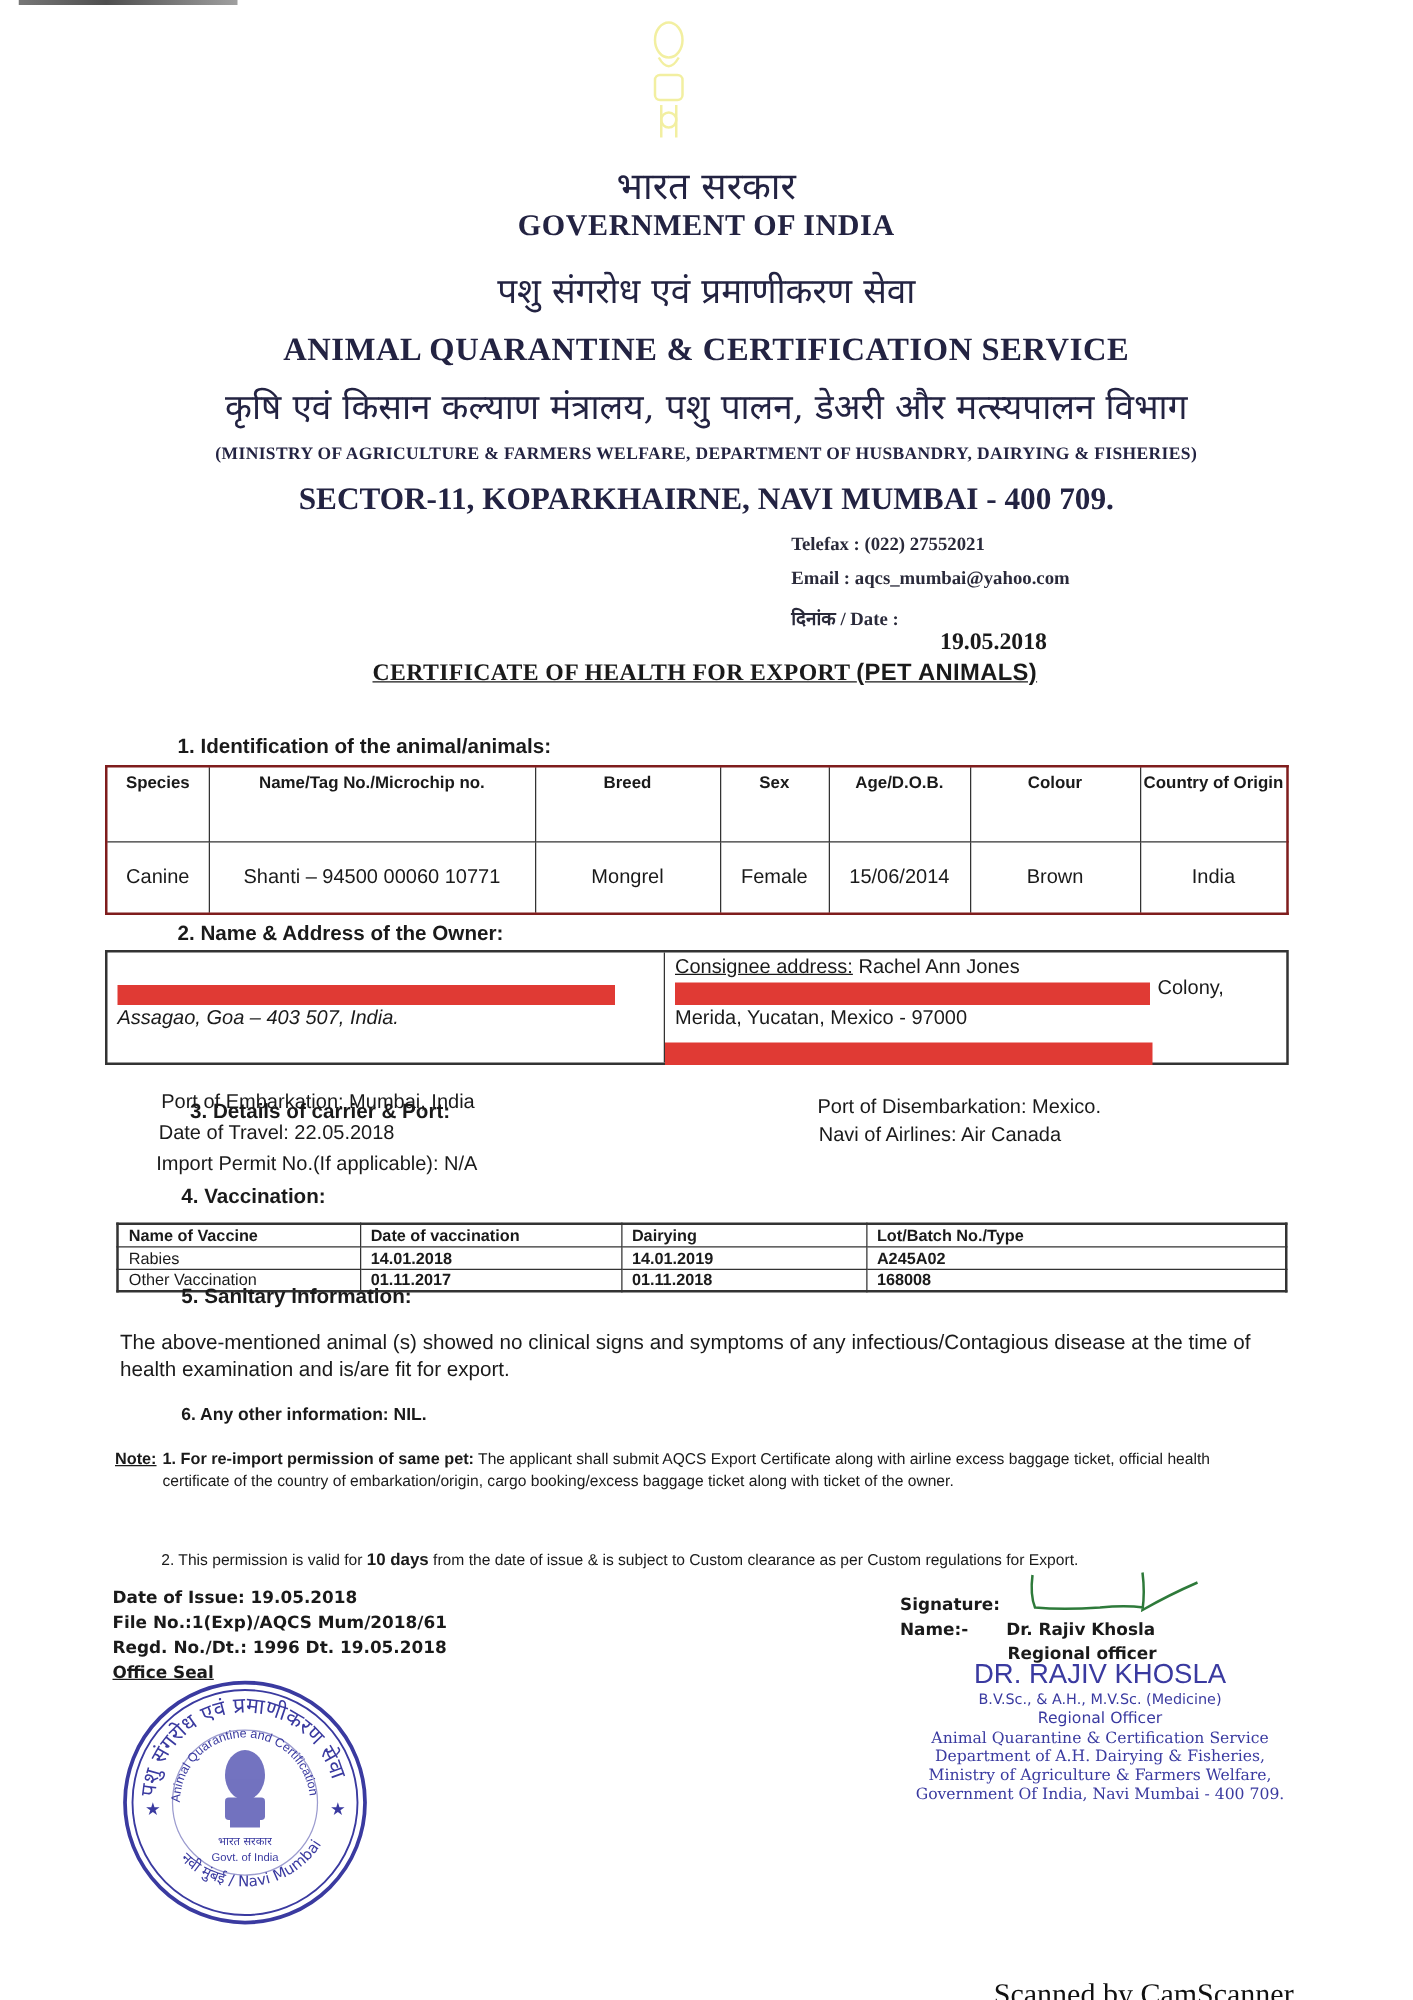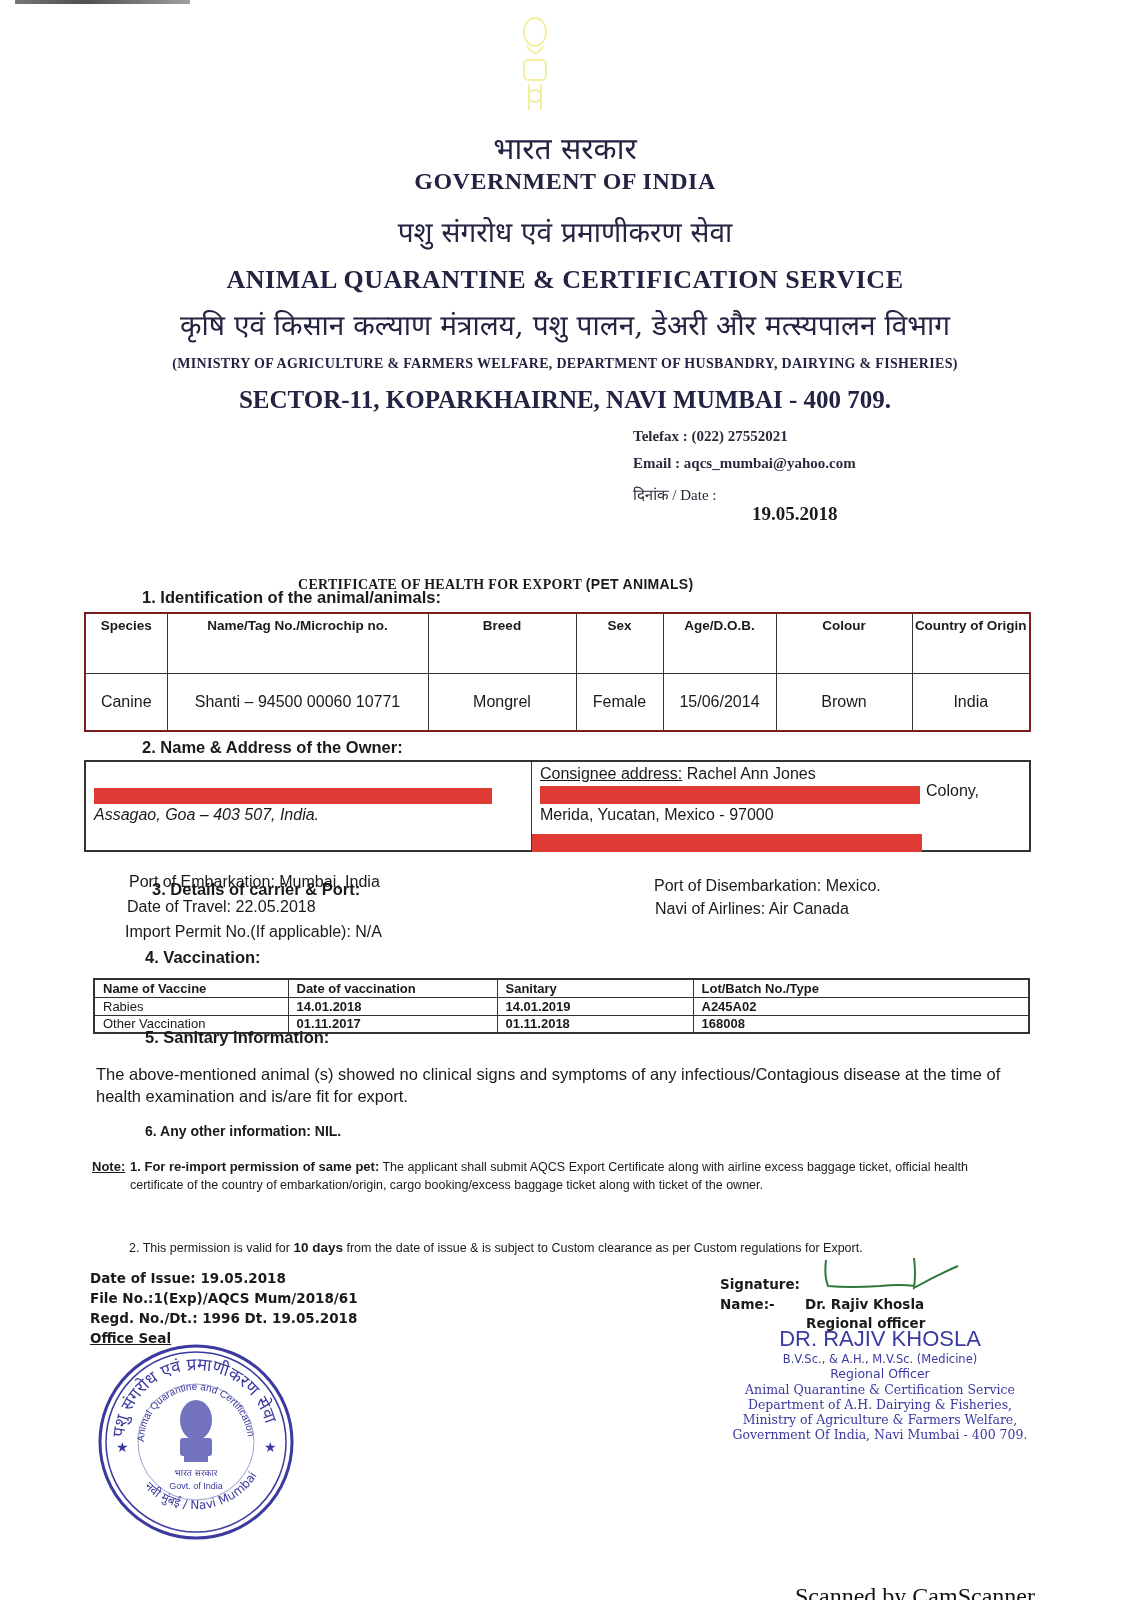--- a/index.html
+++ b/index.html
@@ -10,23 +10,23 @@
   .emblem-wrap { left: 505px; top: 10px; width: 60px; height: 110px; }
   .hdr { left: 0; width: 1130px; text-align: center; color: #232342; }
   .h-hindi1 { top: 127px; font-size: 30px; font-family: "DejaVu Serif", serif; }
   .h-goi { top: 168px; font-size: 24px; font-family: "Liberation Serif", serif; font-weight: bold; letter-spacing: 0.5px; }
   .h-hindi2 { top: 212px; font-size: 28px; font-family: "DejaVu Serif", serif; }
   .h-aqcs { top: 265px; font-size: 26px; font-family: "Liberation Serif", serif; font-weight: bold; letter-spacing: 0.5px; }
   .h-hindi3 { top: 305px; font-size: 28px; font-family: "DejaVu Serif", serif; }
   .h-ministry { top: 356px; font-size: 14px; font-family: "Liberation Serif", serif; font-weight: bold; letter-spacing: 0.3px; }
   .h-sector { top: 386px; font-size: 25px; font-family: "Liberation Serif", serif; font-weight: bold; }
   .contact { left: 633px; font-family: "Liberation Serif", serif; font-weight: bold; font-size: 15px; color: #2a2a3a; }
-  .c1 { top: 428px; } .c2 { top: 455px; } .c3 { top: 484px; font-weight: normal; }
+  .c1 { top: 428px; } .c2 { top: 455px; } .c3 { top: 484px; font-weight: bold; }
   .date-val { left: 752px; top: 503px; font-family: "Liberation Serif", serif; font-weight: bold; font-size: 19px; }
-  .cert-title { left: 298px; top: 528px; font-family: "Liberation Serif", serif; font-weight: bold; font-size: 14px; letter-spacing: 0.3px; margin-top: 48px; }
+  .cert-title { left: 298px; top: 528px; font-family: "Liberation Serif", serif; font-weight: bold; font-size: 19px; text-decoration: underline; letter-spacing: 0.3px; }
   .cert-title .pet { font-family: "Liberation Sans", sans-serif; }
   .sec-h { font-weight: bold; font-size: 16.5px; }
   table { border-collapse: collapse; }
   .t1 { left: 84px; top: 612px; width: 947px; height: 120px; border: 2px solid #7f1d1d; }
   .t1 th, .t1 td { border: 1.5px solid #333; font-size: 14px; text-align: center; }
   .t1 th { font-weight: bold; vertical-align: top; padding-top: 4px; height: 60px; font-size: 13.5px; }
   .t1 td { font-size: 16px; height: 56px; }
   .owner-box { left: 84px; top: 760px; width: 947px; height: 92px; border: 2px solid #333; display: flex; }
   .owner-col { position: relative; height: 100%; font-size: 16px; }
   .owner-col.left { width: 446px; border-right: 1.5px solid #333; padding: 3px 0 0 8px; }
@@ -126,21 +126,21 @@
 <div class="abs carrier" style="left:125px; top:923px;">Import Permit No.(If applicable): N/A</div>
 <div class="abs carrier" style="left:654px; top:877px;">Port of Disembarkation: Mexico.</div>
 <div class="abs carrier" style="left:655px; top:900px;">Navi of Airlines: Air Canada</div>
 
 <div class="abs sec-h" style="left:145px; top:948px;">4.  Vaccination:</div>
 <table class="abs t2">
   <thead>
     <tr>
       <th style="width:194px">Name of Vaccine</th>
       <th style="width:209px">Date of vaccination</th>
-      <th style="width:196px">Sanitary</th>
+      <th style="width:196px">Dairying</th>
       <th>Lot/Batch No./Type</th>
     </tr>
   </thead>
   <tbody>
     <tr>
       <td>Rabies</td>
       <td class="bold">14.01.2018</td>
       <td class="bold">14.01.2019</td>
       <td class="bold">A245A02</td>
     </tr>

